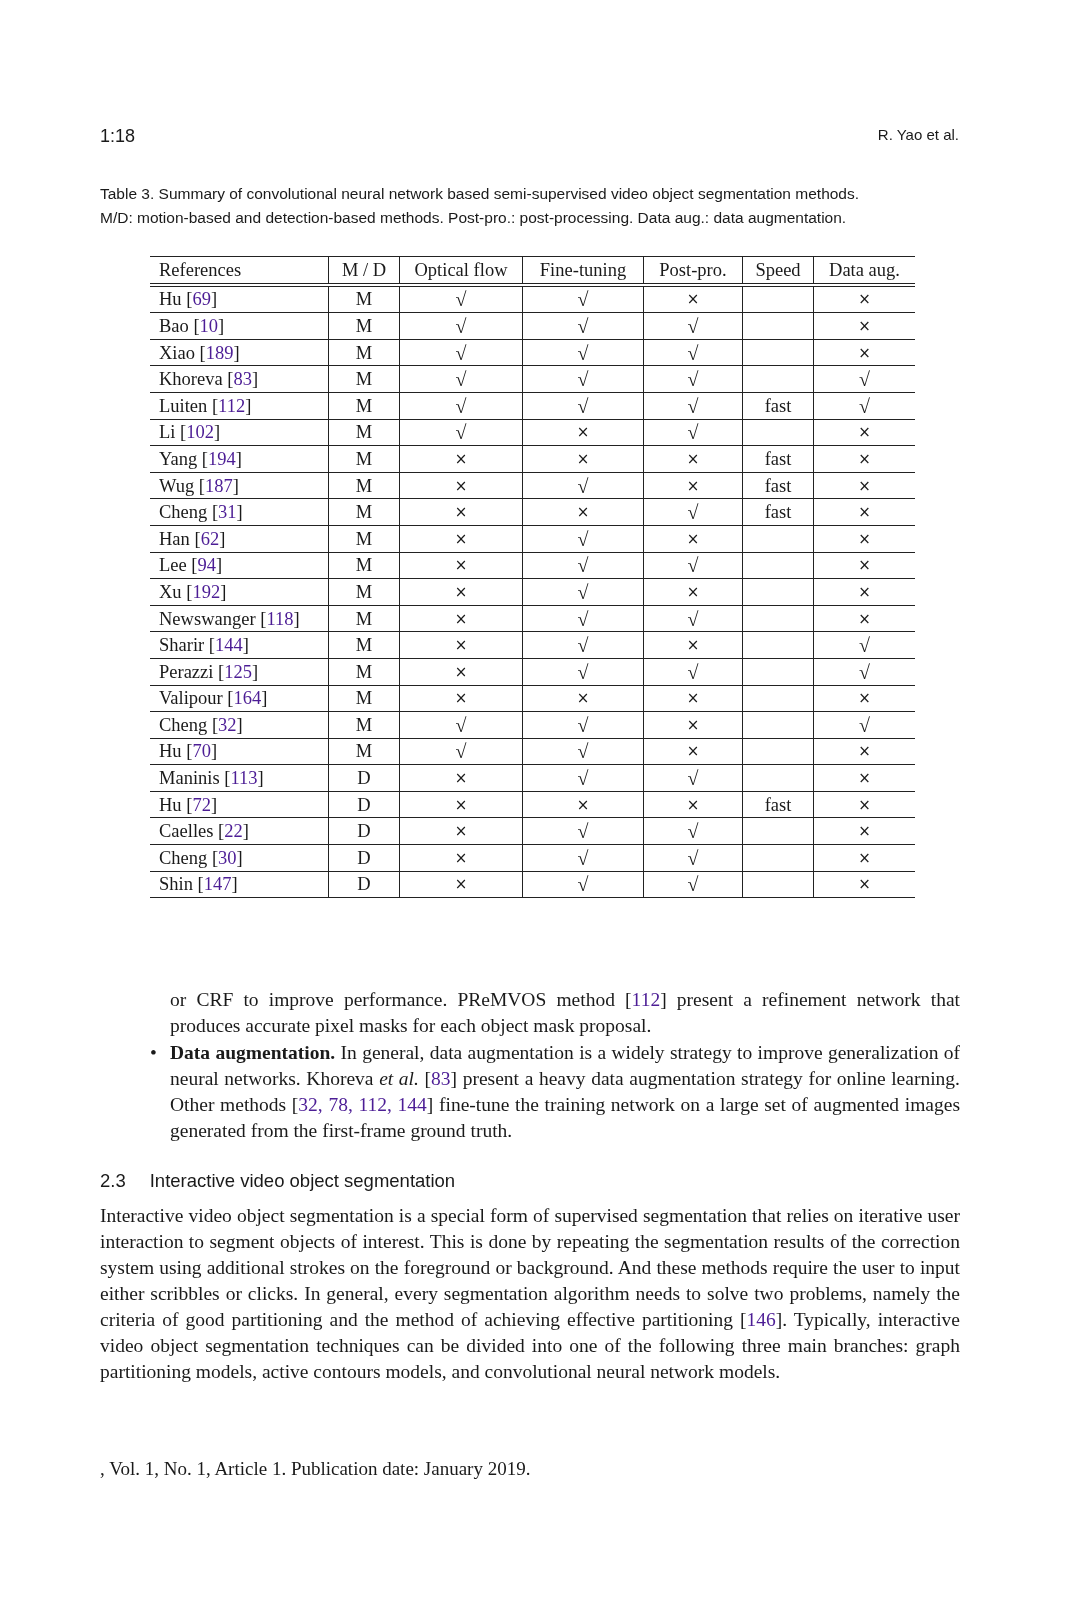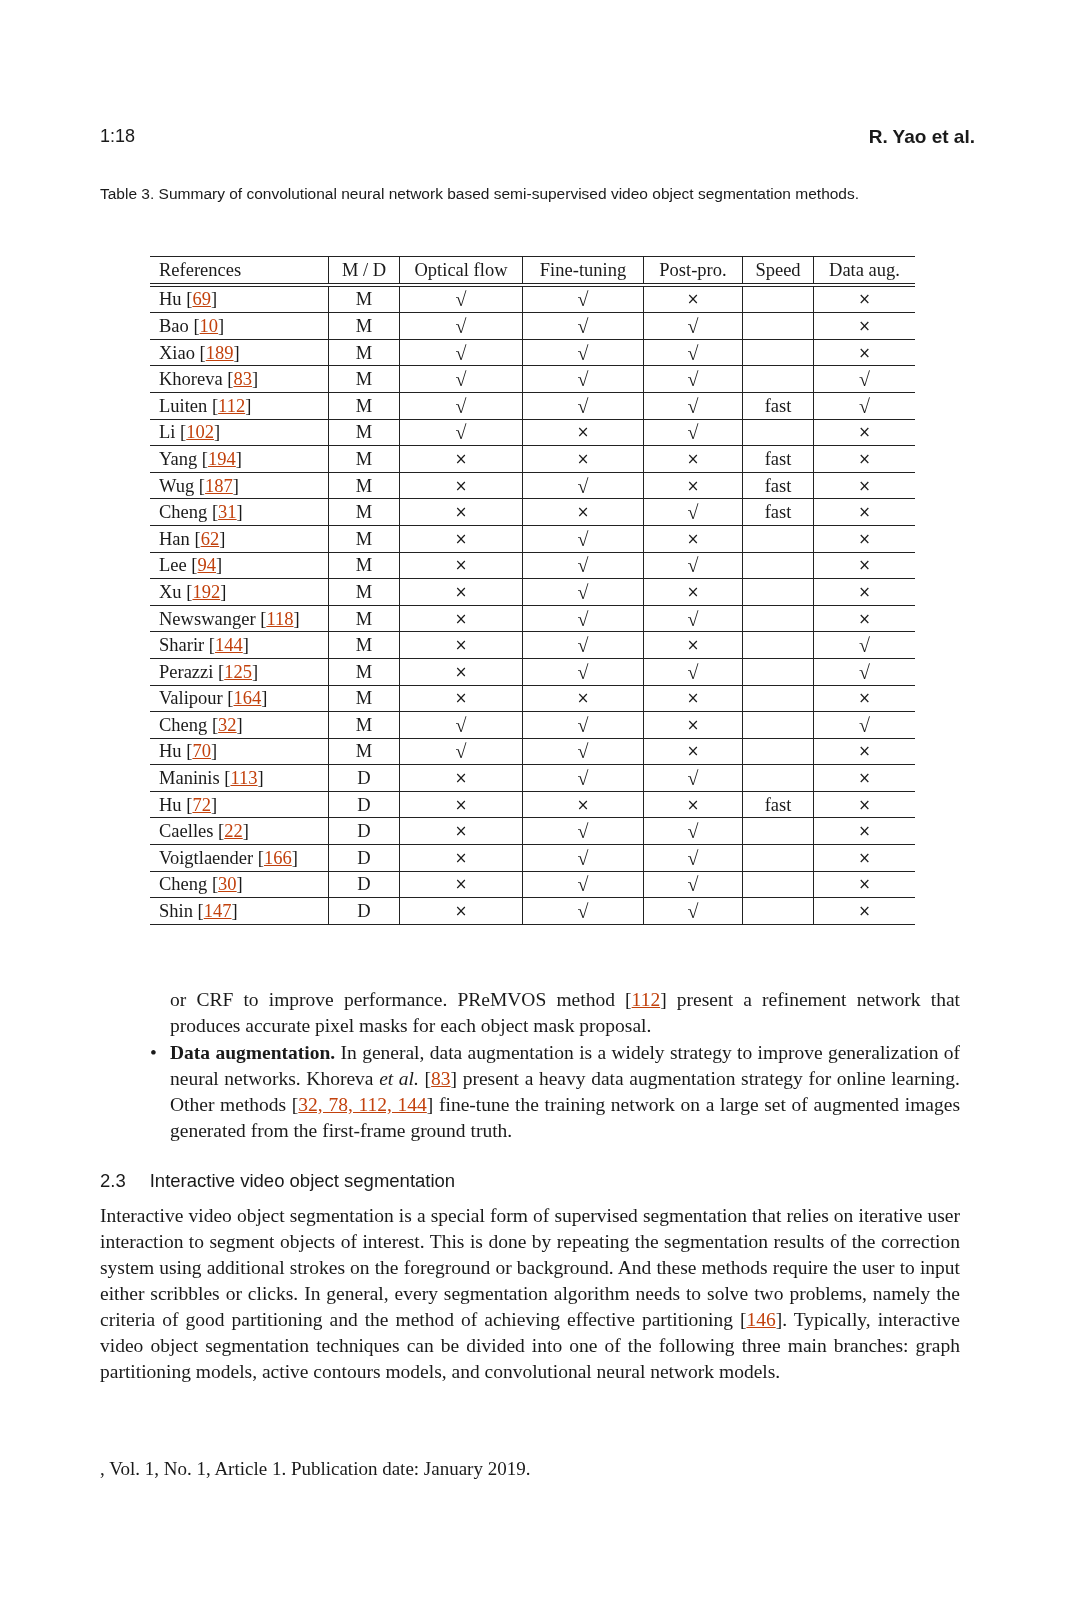--- a/index.html
+++ b/index.html
@@ -2,32 +2,32 @@
 <html><head>
 <meta charset="utf-8">
 <style>
   html, body { margin: 0; padding: 0; }
   body {
     width: 1080px; height: 1600px; background: #ffffff;
     font-family: "Liberation Serif", "DejaVu Serif", serif;
     color: #1a1a1a; position: relative; overflow: hidden;
   }
   .header-left { position: absolute; left: 100px; top: 126px; font-family: "Liberation Sans", sans-serif; font-size: 18px; }
-  .header-right { position: absolute; right: 105px; top: 126px; font-family: "Liberation Sans", sans-serif; font-size: 19px; font-weight: bold; }
+  .header-right { position: absolute; right: 121px; top: 126px; font-family: "Liberation Sans", sans-serif; font-size: 15px; }
   .caption { position: absolute; left: 100px; top: 182px; width: 870px; font-family: "Liberation Sans", sans-serif; font-size: 15.5px; line-height: 24px; }
   .table-wrap { position: absolute; left: 150px; top: 256px; }
   table { border-collapse: collapse; font-size: 18.5px; }
   th, td { height: 25.6px; padding: 0 9px; border-bottom: 1px solid #222; line-height: 24px; white-space: nowrap; }
   th { font-weight: normal; text-align: left; border-top: 1.5px solid #222; border-bottom: 4px double #222; }
   th + th, td + td { border-left: 1px solid #222; }
   td { text-align: center; }
   td.ref { text-align: left; }
   th:nth-child(n+2) { text-align: center; }
   tr:last-child td { border-bottom: 1.5px solid #222; }
-  .cite { color: #c2410c; text-decoration: underline; }
+  .cite { color: #4c1d95; }
   .col-ref { width: 160px; }
   .col-md { width: 52px; }
   .col-of { width: 104px; }
   .col-ft { width: 102px; }
   .col-pp { width: 80px; }
   .col-sp { width: 52px; }
   .col-da { width: 83px; }
   .mark-x { font-size: 15px; font-family: "DejaVu Sans", sans-serif; }
   .mark-c { font-size: 20px; }
   .body-block { position: absolute; left: 100px; width: 860px; font-size: 19.5px; line-height: 26px; text-align: justify; }
@@ -40,20 +40,21 @@
   .footer { position: absolute; left: 100px; top: 1458px; font-size: 19px; }
 </style>
 </head>
 <body>
 
 <div class="header-left">1:18</div>
 <div class="header-right">R. Yao et al.</div>
 
 <div class="caption">
   <div>Table 3.  Summary of convolutional neural network based semi-supervised video object segmentation methods.</div>
+  <div>M/D: motion-based and detection-based methods. Post-pro.: post-processing. Data aug.: data augmentation.</div>
 </div>
 
 <div class="table-wrap">
   <table>
     <thead>
       <tr>
         <th class="col-ref">References</th>
         <th class="col-md">M / D</th>
         <th class="col-of">Optical flow</th>
         <th class="col-ft">Fine-tuning</th>
@@ -246,29 +247,20 @@
         <tr>
           <td class="ref"><span>Caelles</span><span> [</span><span class="cite">22</span><span>]</span></td>
           <td>D</td>
           <td class="mark-x">×</td>
           <td class="mark-c">√</td>
           <td class="mark-c">√</td>
           <td></td>
           <td class="mark-x">×</td>
         </tr>
         <tr>
-          <td class="ref"><span>Voigtlaender</span><span> [</span><span class="cite">166</span><span>]</span></td>
-          <td>D</td>
-          <td class="mark-x">×</td>
-          <td class="mark-c">√</td>
-          <td class="mark-c">√</td>
-          <td></td>
-          <td class="mark-x">×</td>
-        </tr>
-        <tr>
           <td class="ref"><span>Cheng</span><span> [</span><span class="cite">30</span><span>]</span></td>
           <td>D</td>
           <td class="mark-x">×</td>
           <td class="mark-c">√</td>
           <td class="mark-c">√</td>
           <td></td>
           <td class="mark-x">×</td>
         </tr>
         <tr>
           <td class="ref"><span>Shin</span><span> [</span><span class="cite">147</span><span>]</span></td>

